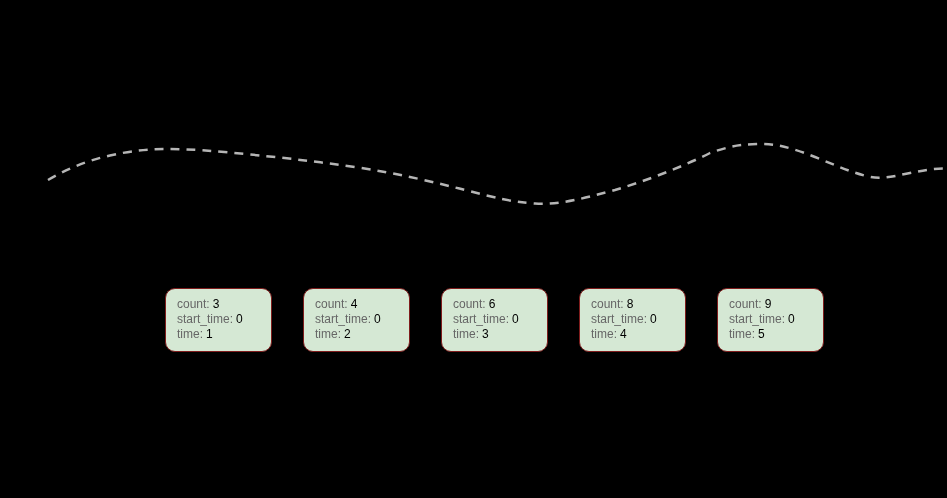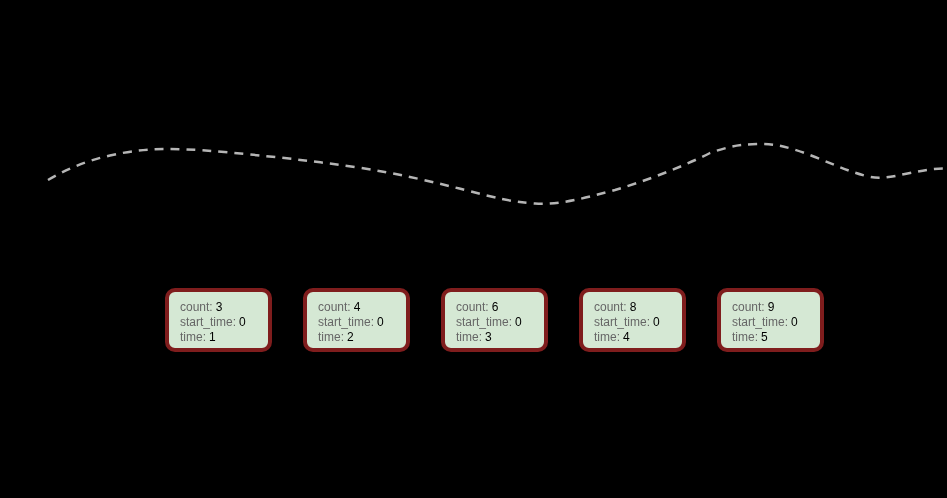--- a/index.html
+++ b/index.html
@@ -28,21 +28,21 @@
     left: 165px;
     top: 288px;
     display: flex;
     gap: 31px;
   }
   .node-card {
     box-sizing: border-box;
     width: 107px;
     height: 64px;
     background: #d5e8d4;
-    border: 4px solid #7f1d1d;
+    border: 1px solid #7f1d1d;
     border-radius: 10px;
     padding: 8px 0 0 11px;
     font-size: 12px;
     line-height: 15px;
     white-space: nowrap;
   }
   .node-card .lbl {
     color: #666666;
   }
   .node-card .val {

